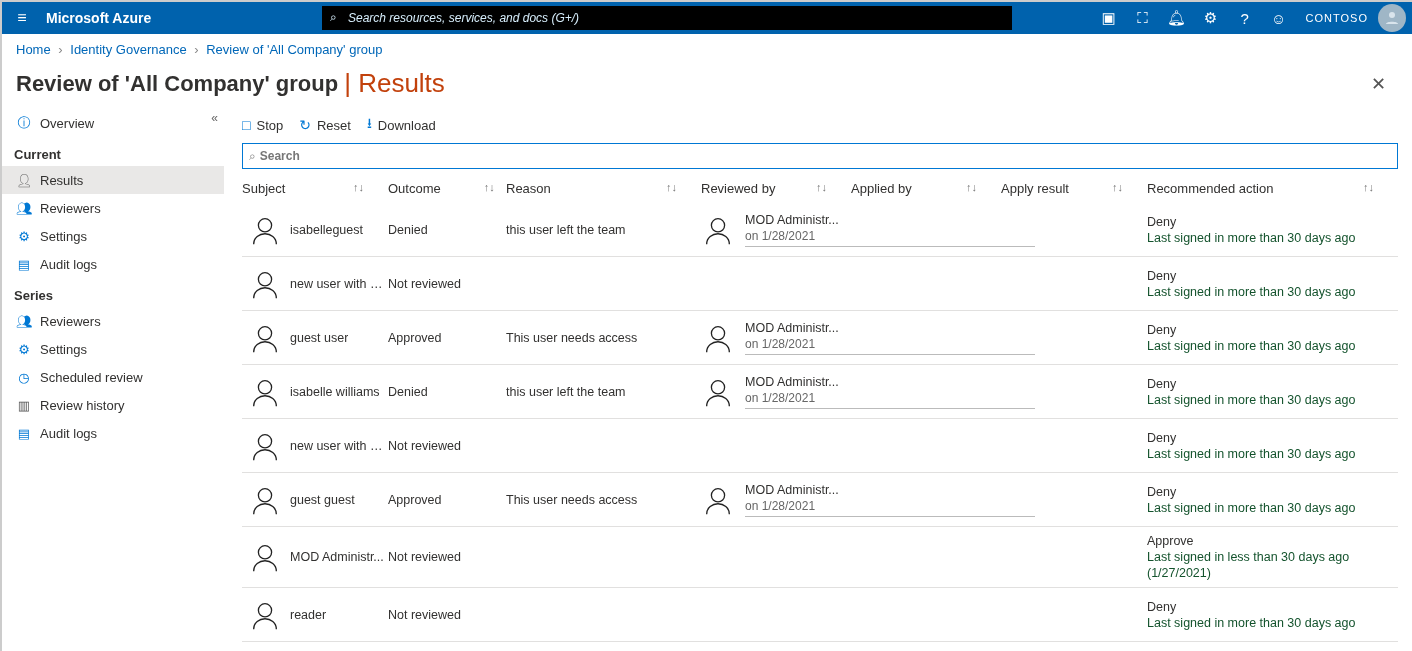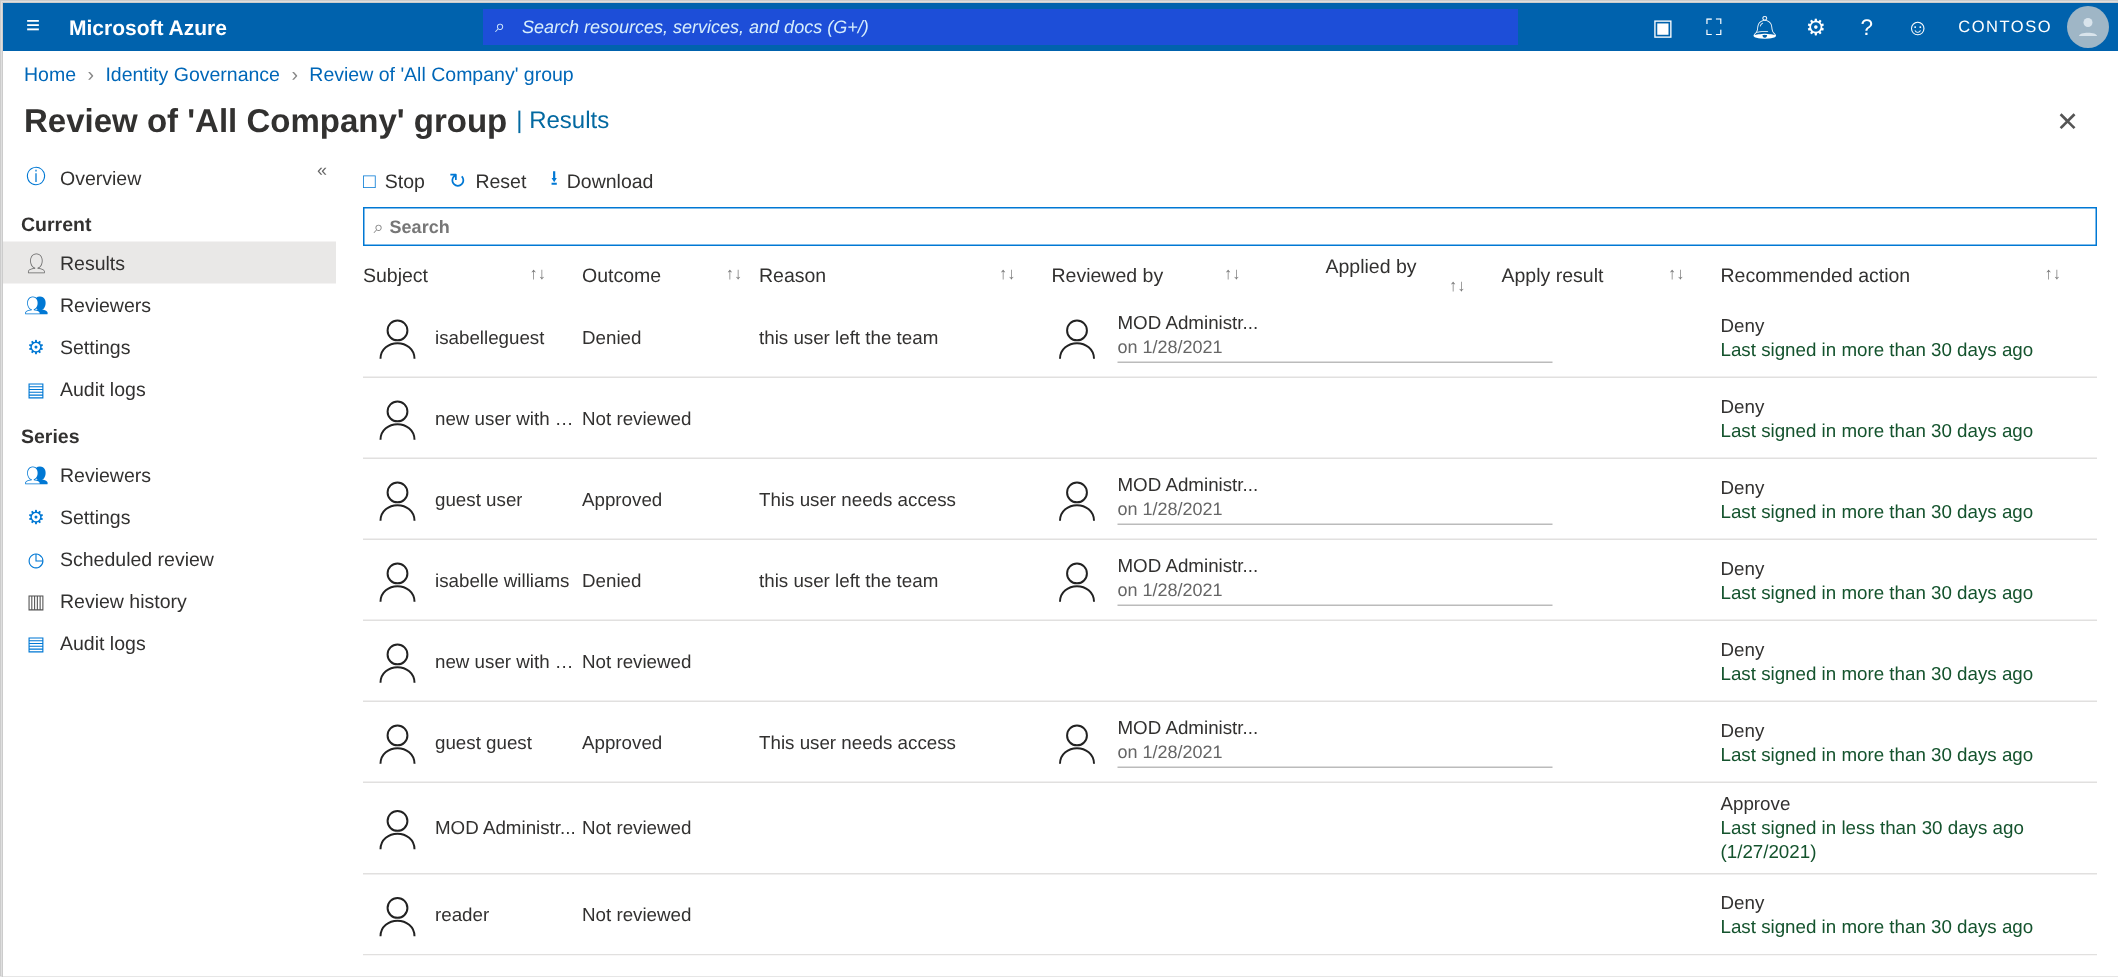--- a/index.html
+++ b/index.html
@@ -2,36 +2,36 @@
 <html><head>
 <meta charset="utf-8">
 <style>
   * { box-sizing: border-box; margin:0; padding:0; }
   html, body { width:1412px; height:651px; font-family:"Segoe UI",Arial,sans-serif; font-size:13px; color:#323130; overflow:hidden; background:#fff; border:1px solid #ccc;}
   
   .topbar { height:32px; background:#0062ad; color:#fff; display:flex; align-items:center; }
   .hamburger { width:40px; text-align:center; font-size:16px; cursor:pointer; }
   .brand { font-weight:600; font-size:14px; padding-left:4px; flex:0 0 180px; }
   .search-wrap { flex:0 0 690px; margin-left:100px; position:relative; }
-  .search-wrap input { width:100%; height:24px; border:none; background:#1d4ed8; color:#fff; padding:0 8px 0 26px; font-size:12px; outline:none;}
+  .search-wrap input { width:100%; height:24px; border:none; background:#000000; color:#fff; padding:0 8px 0 26px; font-size:12px; outline:none;}
   .search-wrap input::placeholder { color:#d7eefc; font-style:italic; }
   .search-wrap .mag { position:absolute; left:8px; top:4px; font-size:12px; color:#d7eefc; pointer-events:none;}
   .topicons { margin-left:auto; display:flex; align-items:center; gap:0; }
   .topicons .ic { width:34px; height:32px; display:flex; align-items:center; justify-content:center; cursor:pointer; font-size:15px; }
   .tenant { padding:0 10px; font-size:11px; letter-spacing:1px; }
   .avatar-top { width:28px; height:28px; border-radius:50%; background:#9fb6c6; margin-right:6px; display:flex; align-items:center; justify-content:center;}
   .avatar-top svg { width:18px; height:18px; fill:#d9e4ec;}
   
   .breadcrumb { height:30px; padding:8px 14px 0 14px; font-size:13px; color:#0067b8; }
   .breadcrumb .crumb { cursor:pointer; }
   .breadcrumb .sep { color:#888; margin:0 4px; }
   
   .titlerow { display:flex; align-items:center; padding:4px 14px 8px 14px; }
   .titlerow h1 { font-size:22px; font-weight:600; }
-  .titlerow .sub { font-size:16px; font-weight:400; color:#0369a1; margin-left:6px; }
+  .titlerow .sub { font-size:26px; font-weight:400; color:#c2410c; margin-left:6px; }
   .titlerow .close { margin-left:auto; font-size:18px; cursor:pointer; color:#555; padding-right:12px;}
   
   .body { display:flex; height:calc(100% - 100px); }
   .sidebar { width:222px; padding:2px 0; position:relative;}
   .collapse-ic { position:absolute; top:4px; right:6px; cursor:pointer; color:#666; font-size:12px;}
   .sb-item { height:28px; display:flex; align-items:center; padding-left:14px; cursor:pointer; gap:8px; }
   .sb-item.active { background:#e9e8e7; }
   .sb-item .ic { width:16px; text-align:center; font-size:13px; }
   .sb-section { font-weight:600; padding:10px 0 4px 12px; font-size:13px; }
   .ic-blue { color:#0078d4; } .ic-gray{color:#666;} .ic-book{color:#555;}
@@ -39,24 +39,24 @@
   .main { flex:1; display:flex; flex-direction:column; padding:0 14px 0 18px; min-width:0;}
   .toolbar { height:36px; display:flex; align-items:center; gap:16px; color:#323130; font-size:13px;}
   .toolbar .btn { display:flex; align-items:center; gap:6px; cursor:pointer; }
   .toolbar .btn .ic { color:#0078d4; font-size:14px;}
   .searchfield { height:26px; border:1px solid #0078d4; display:flex; align-items:center; padding:0 6px; margin-bottom:4px;}
   .searchfield .mag { color:#888; font-size:12px; margin-right:4px;}
   .searchfield input { flex:1; border:none; outline:none; font-size:12px; color:#555;font-weight:bold;}
   .searchfield input::placeholder { color:#777; }
   
   .grid-head { display:flex; align-items:center; height:30px; font-size:13px; color:#323130; }
-  .col { display:flex; align-items:center; padding-right:24px; }
+  .col { display:flex; padding-right:24px; }
   .col .sort { margin-left:auto; color:#777; font-size:11px; cursor:pointer;}
   .c-subject { width:146px; } .c-outcome{width:118px;gap:43px;} .c-reason{width:195px;}
-  .c-reviewedby{width:150px;} .c-appliedby{width:150px;flex-direction:column;} .c-applyresult{width:146px;}
+  .c-reviewedby{width:150px;} .c-appliedby{width:150px;} .c-applyresult{width:146px;}
   .c-recaction{flex:1;}
   .rows { overflow:auto; }
   .row { display:flex; align-items:center; min-height:54px; border-bottom:1px solid #e1e0df; padding:6px 0;}
   .row .subject { width:146px; display:flex; align-items:center; gap:8px; padding-left:6px;}
   .row .subject .usr { white-space:nowrap; overflow:hidden; text-overflow:ellipsis; font-size:12.5px;}
   .row .cell { font-size:12.5px; }
   .outcome{width:118px;} .reason{width:195px;} 
   .reviewedby{width:150px; display:flex; align-items:center; gap:10px;}
   .reviewedby .txt, .subject .txt { font-size:12.5px; line-height:16px; }
   .reviewedby .date { color:#666; font-size:12px; }

